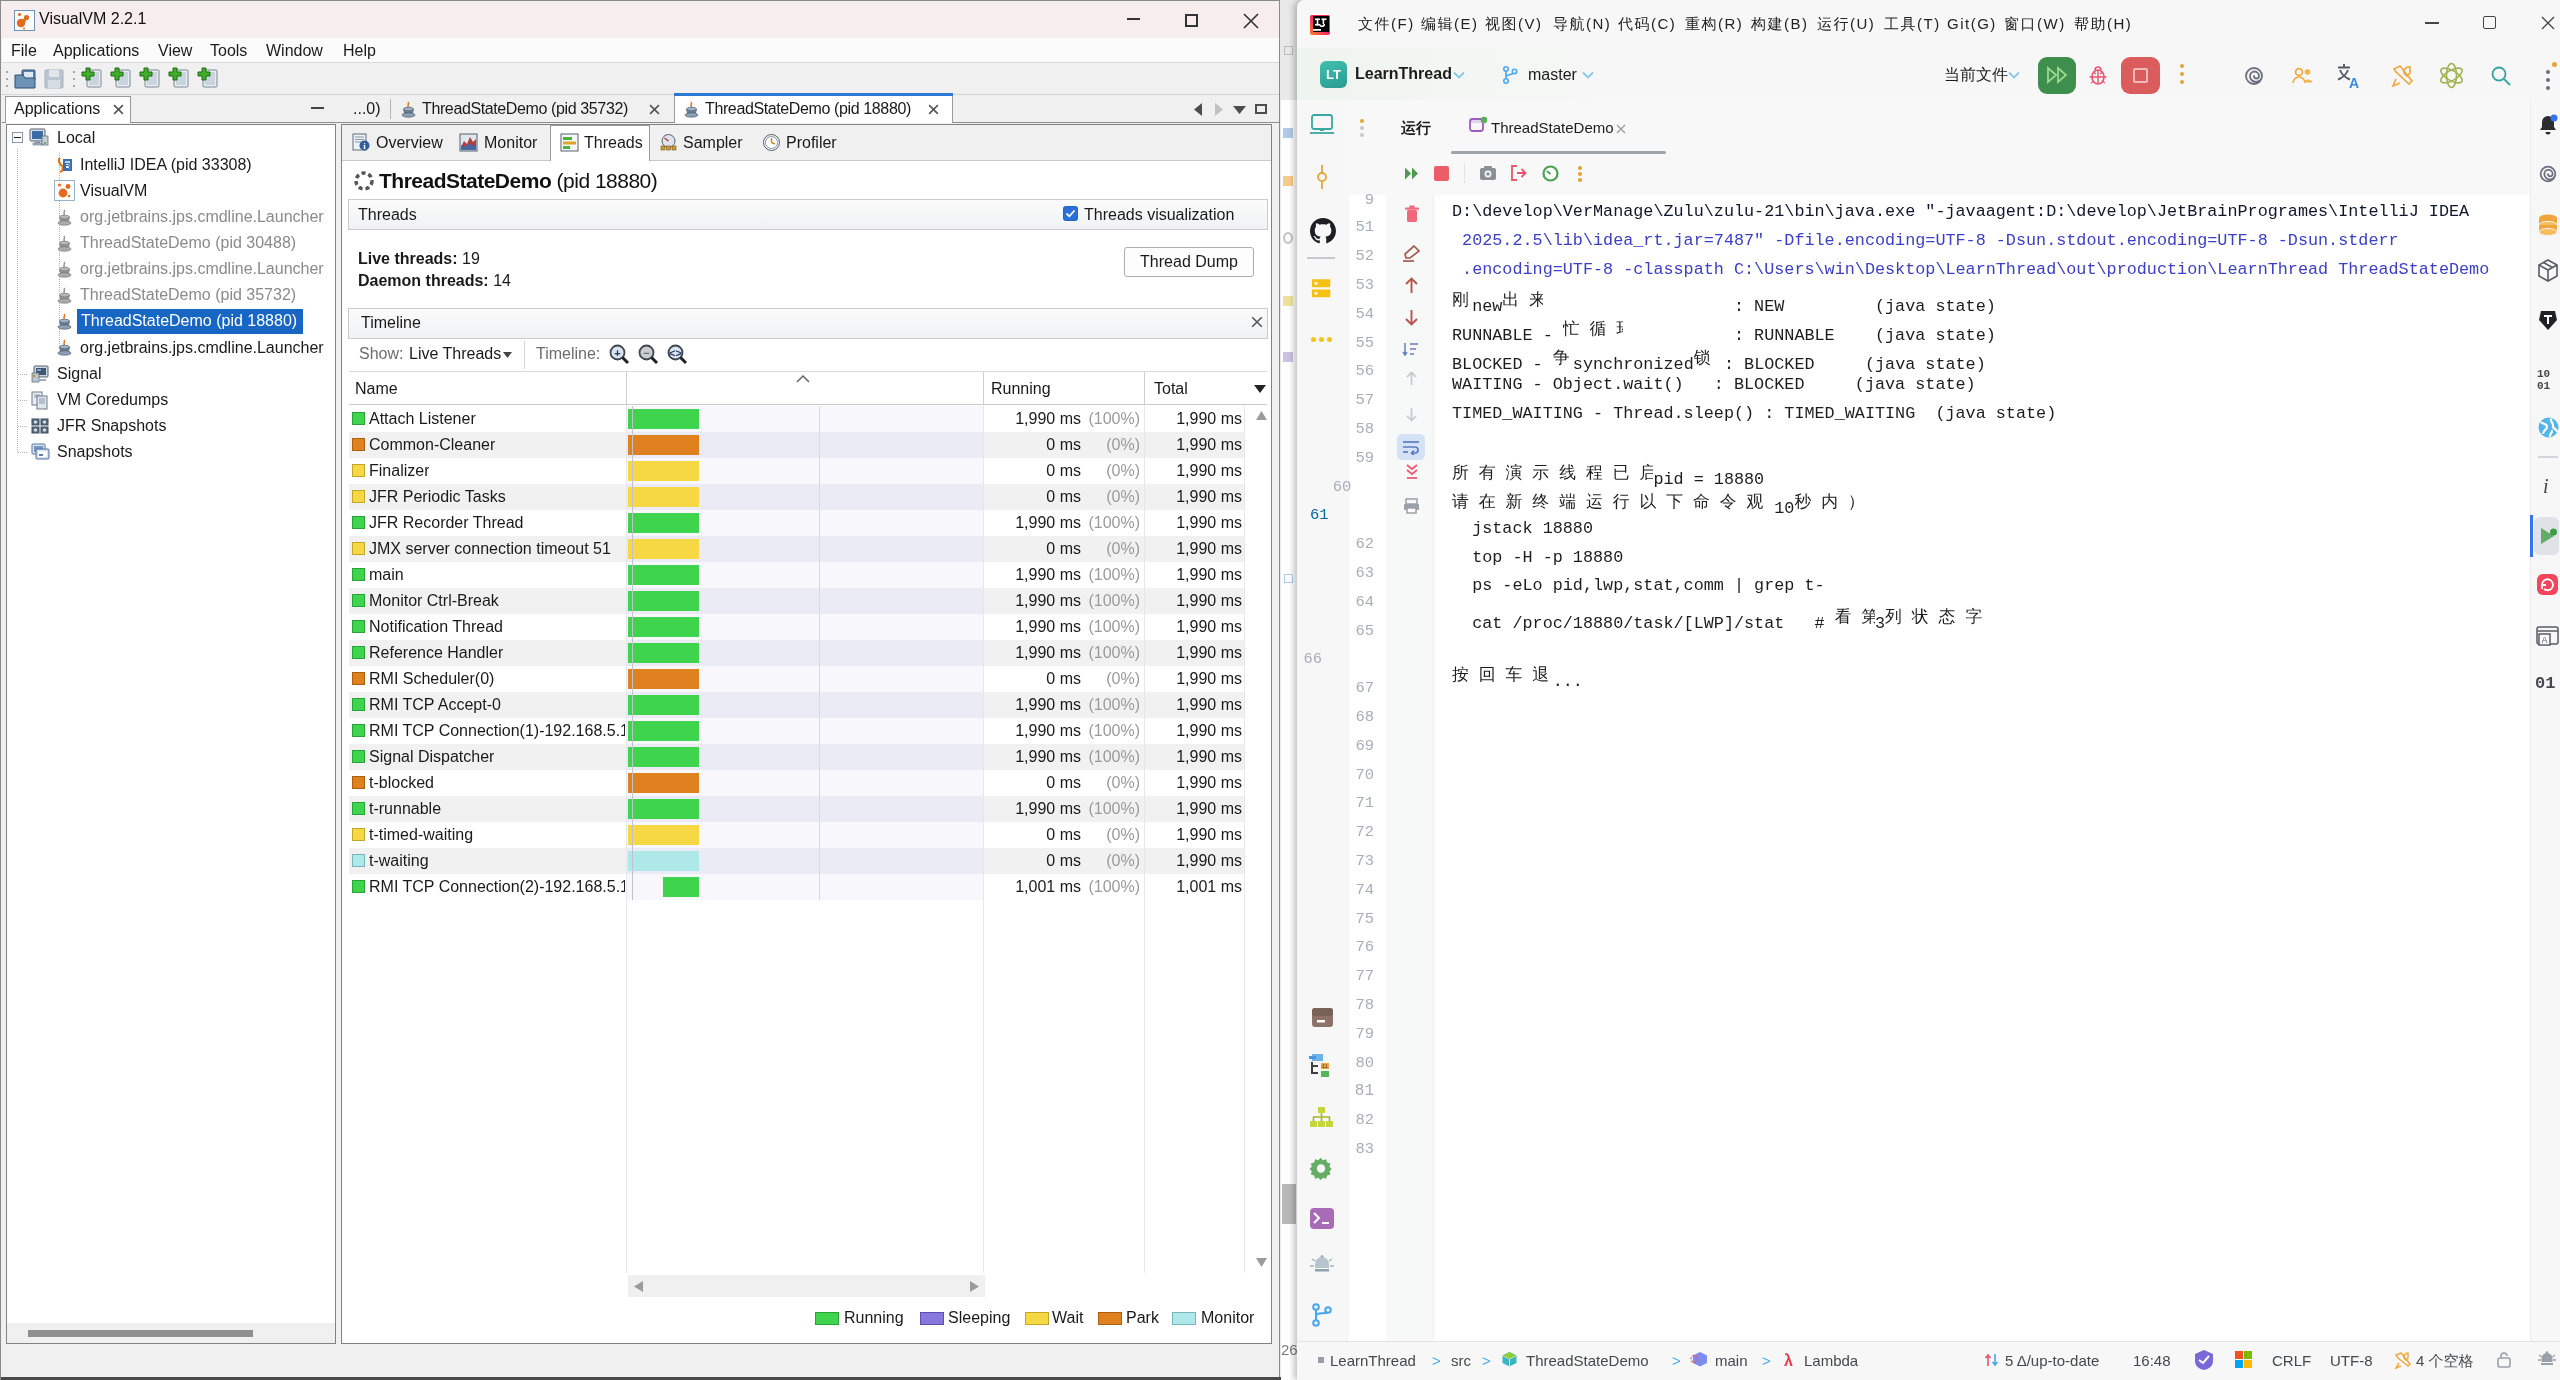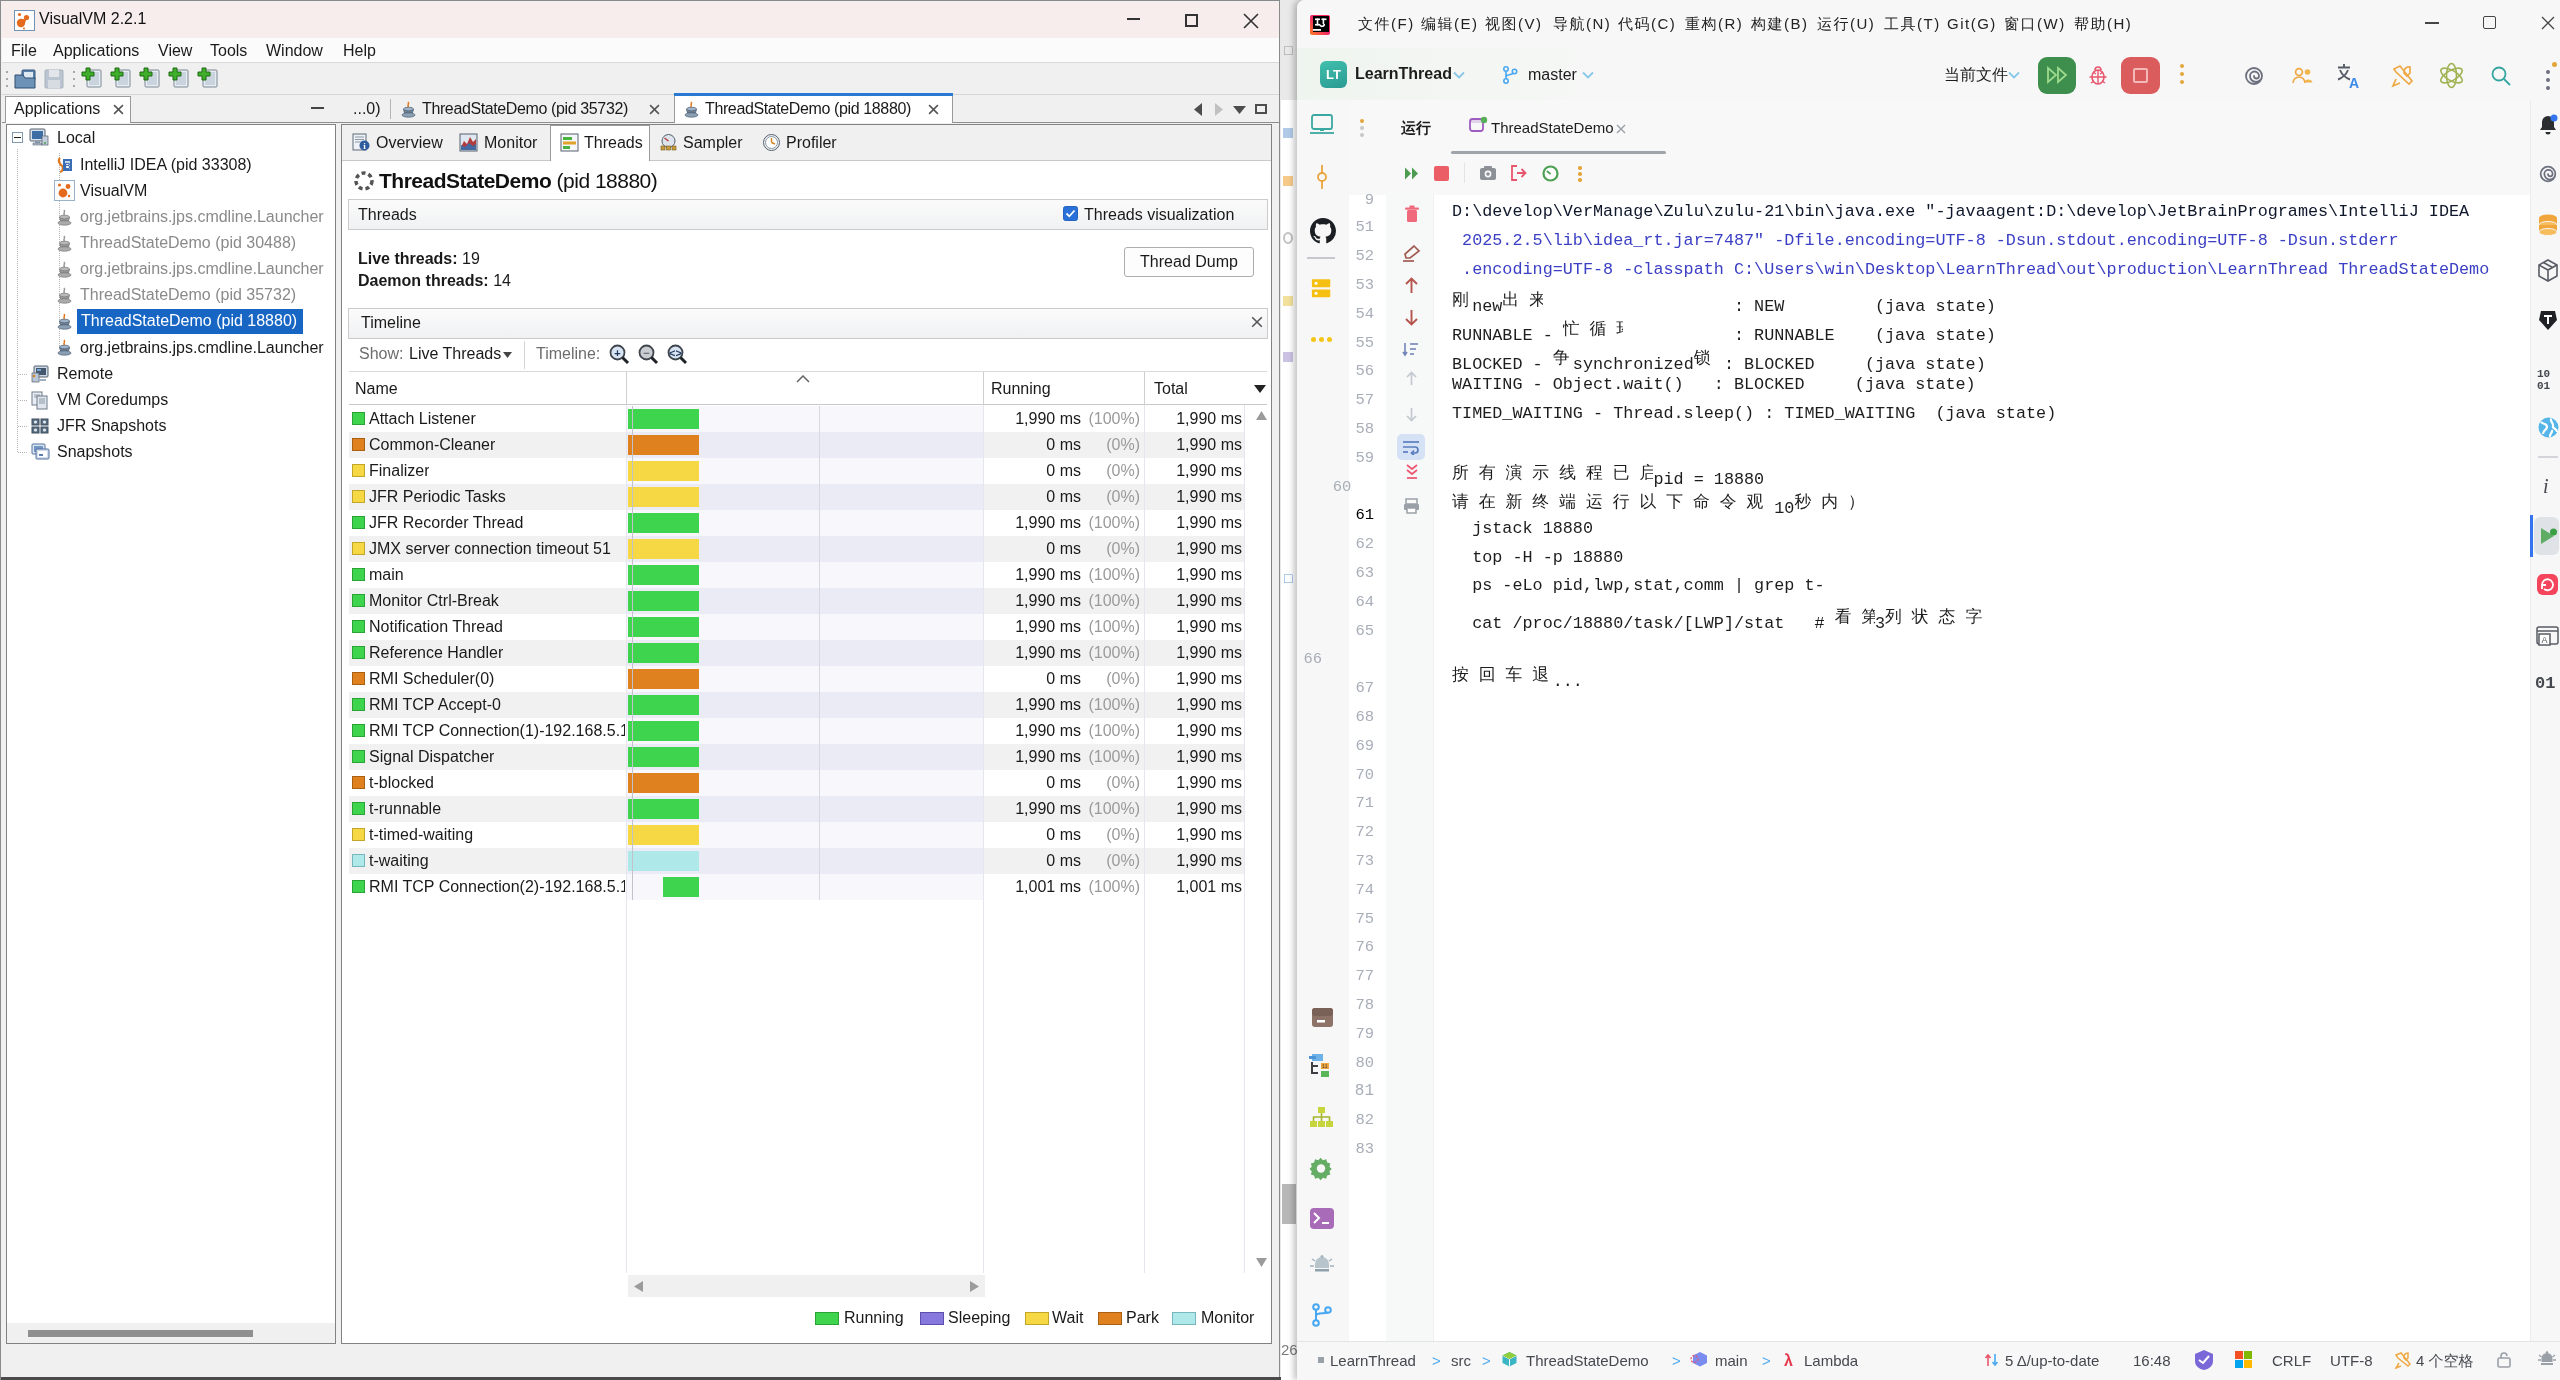--- a/index.html
+++ b/index.html
@@ -227,21 +227,21 @@
     </svg>
 <div class="abs" style="left:56px;top:128px;font-size:16px;color:#1a1a1a;white-space:pre">Local</div>
 <div class="abs" style="left:79px;top:155px;font-size:16px;color:#1a1a1a;white-space:pre">IntelliJ IDEA (pid 33308)</div>
 <div class="abs" style="left:79px;top:181px;font-size:16px;color:#1a1a1a;white-space:pre">VisualVM</div>
 <div class="abs" style="left:79px;top:207px;font-size:16px;color:#8a8a8a;white-space:pre">org.jetbrains.jps.cmdline.Launcher</div>
 <div class="abs" style="left:79px;top:233px;font-size:16px;color:#8a8a8a;white-space:pre">ThreadStateDemo (pid 30488)</div>
 <div class="abs" style="left:79px;top:259px;font-size:16px;color:#8a8a8a;white-space:pre">org.jetbrains.jps.cmdline.Launcher</div>
 <div class="abs" style="left:79px;top:285px;font-size:16px;color:#8a8a8a;white-space:pre">ThreadStateDemo (pid 35732)</div>
 <div class="abs" style="left:80px;top:311px;font-size:16px;color:#fff;white-space:pre">ThreadStateDemo (pid 18880)</div>
 <div class="abs" style="left:79px;top:338px;font-size:16px;color:#1a1a1a;white-space:pre">org.jetbrains.jps.cmdline.Launcher</div>
-<div class="abs" style="left:56px;top:364px;font-size:16px;color:#1a1a1a;white-space:pre">Remote</div>
+<div class="abs" style="left:56px;top:364px;font-size:16px;color:#1a1a1a;white-space:pre">Signal</div>
 <div class="abs" style="left:56px;top:390px;font-size:16px;color:#1a1a1a;white-space:pre">VM Coredumps</div>
 <div class="abs" style="left:56px;top:416px;font-size:16px;color:#1a1a1a;white-space:pre">JFR Snapshots</div>
 <div class="abs" style="left:56px;top:442px;font-size:16px;color:#1a1a1a;white-space:pre">Snapshots</div>
 <div class="abs" style="left:6px;top:1322px;width:328px;height:20px;background:#f0f0f0"></div>
 <div class="abs" style="left:27px;top:1329px;width:225px;height:7px;background:#8f8f8f"></div>
 <div class="abs" style="left:340px;top:123px;width:931px;height:1220px;background:#fff;border:1px solid #828282"></div>
 <div class="abs" style="left:341px;top:124px;width:929px;height:36px;background:#f0f0f0;border-bottom:1px solid #c9c9c9"></div>
 <div class="abs" style="left:549px;top:124px;width:100px;height:36px;background:#fff;border:1px solid #9a9a9a;border-bottom:none"></div>
 <svg class="abs" style="left:351px;top:132px" width="19" height="19" viewBox="0 0 19 19">
 <rect x="1" y="1" width="13" height="16" fill="#eef2f7" stroke="#5d6a77"></rect>
@@ -782,21 +782,21 @@
 <div class="abs mono" style="left:1310px;top:218px;width:64px;text-align:right;font-size:15.5px;color:#a8aeb8">51</div>
 <div class="abs mono" style="left:1310px;top:247px;width:64px;text-align:right;font-size:15.5px;color:#a8aeb8">52</div>
 <div class="abs mono" style="left:1310px;top:276px;width:64px;text-align:right;font-size:15.5px;color:#a8aeb8">53</div>
 <div class="abs mono" style="left:1310px;top:305px;width:64px;text-align:right;font-size:15.5px;color:#a8aeb8">54</div>
 <div class="abs mono" style="left:1310px;top:334px;width:64px;text-align:right;font-size:15.5px;color:#a8aeb8">55</div>
 <div class="abs mono" style="left:1310px;top:362px;width:64px;text-align:right;font-size:15.5px;color:#a8aeb8">56</div>
 <div class="abs mono" style="left:1310px;top:391px;width:64px;text-align:right;font-size:15.5px;color:#a8aeb8">57</div>
 <div class="abs mono" style="left:1310px;top:420px;width:64px;text-align:right;font-size:15.5px;color:#a8aeb8">58</div>
 <div class="abs mono" style="left:1310px;top:449px;width:64px;text-align:right;font-size:15.5px;color:#a8aeb8">59</div>
 <div class="abs mono" style="left:1310px;top:478px;width:64px;text-align:center;font-size:15.5px;color:#a8aeb8">60</div>
-<div class="abs mono" style="left:1310px;top:506px;width:64px;text-align:right;font-size:15.5px;color:#000000">61</div>
+<div class="abs mono" style="left:1310px;top:506px;width:64px;text-align:left;font-size:15.5px;color:#0369a1">61</div>
 <div class="abs mono" style="left:1310px;top:535px;width:64px;text-align:right;font-size:15.5px;color:#a8aeb8">62</div>
 <div class="abs mono" style="left:1310px;top:564px;width:64px;text-align:right;font-size:15.5px;color:#a8aeb8">63</div>
 <div class="abs mono" style="left:1310px;top:593px;width:64px;text-align:right;font-size:15.5px;color:#a8aeb8">64</div>
 <div class="abs mono" style="left:1310px;top:622px;width:64px;text-align:right;font-size:15.5px;color:#a8aeb8">65</div>
 <div class="abs mono" style="left:1258px;top:650px;width:64px;text-align:right;font-size:15.5px;color:#a8aeb8">66</div>
 <div class="abs mono" style="left:1310px;top:679px;width:64px;text-align:right;font-size:15.5px;color:#a8aeb8">67</div>
 <div class="abs mono" style="left:1310px;top:708px;width:64px;text-align:right;font-size:15.5px;color:#a8aeb8">68</div>
 <div class="abs mono" style="left:1310px;top:737px;width:64px;text-align:right;font-size:15.5px;color:#a8aeb8">69</div>
 <div class="abs mono" style="left:1310px;top:766px;width:64px;text-align:right;font-size:15.5px;color:#a8aeb8">70</div>
 <div class="abs mono" style="left:1310px;top:794px;width:64px;text-align:right;font-size:15.5px;color:#a8aeb8">71</div>

